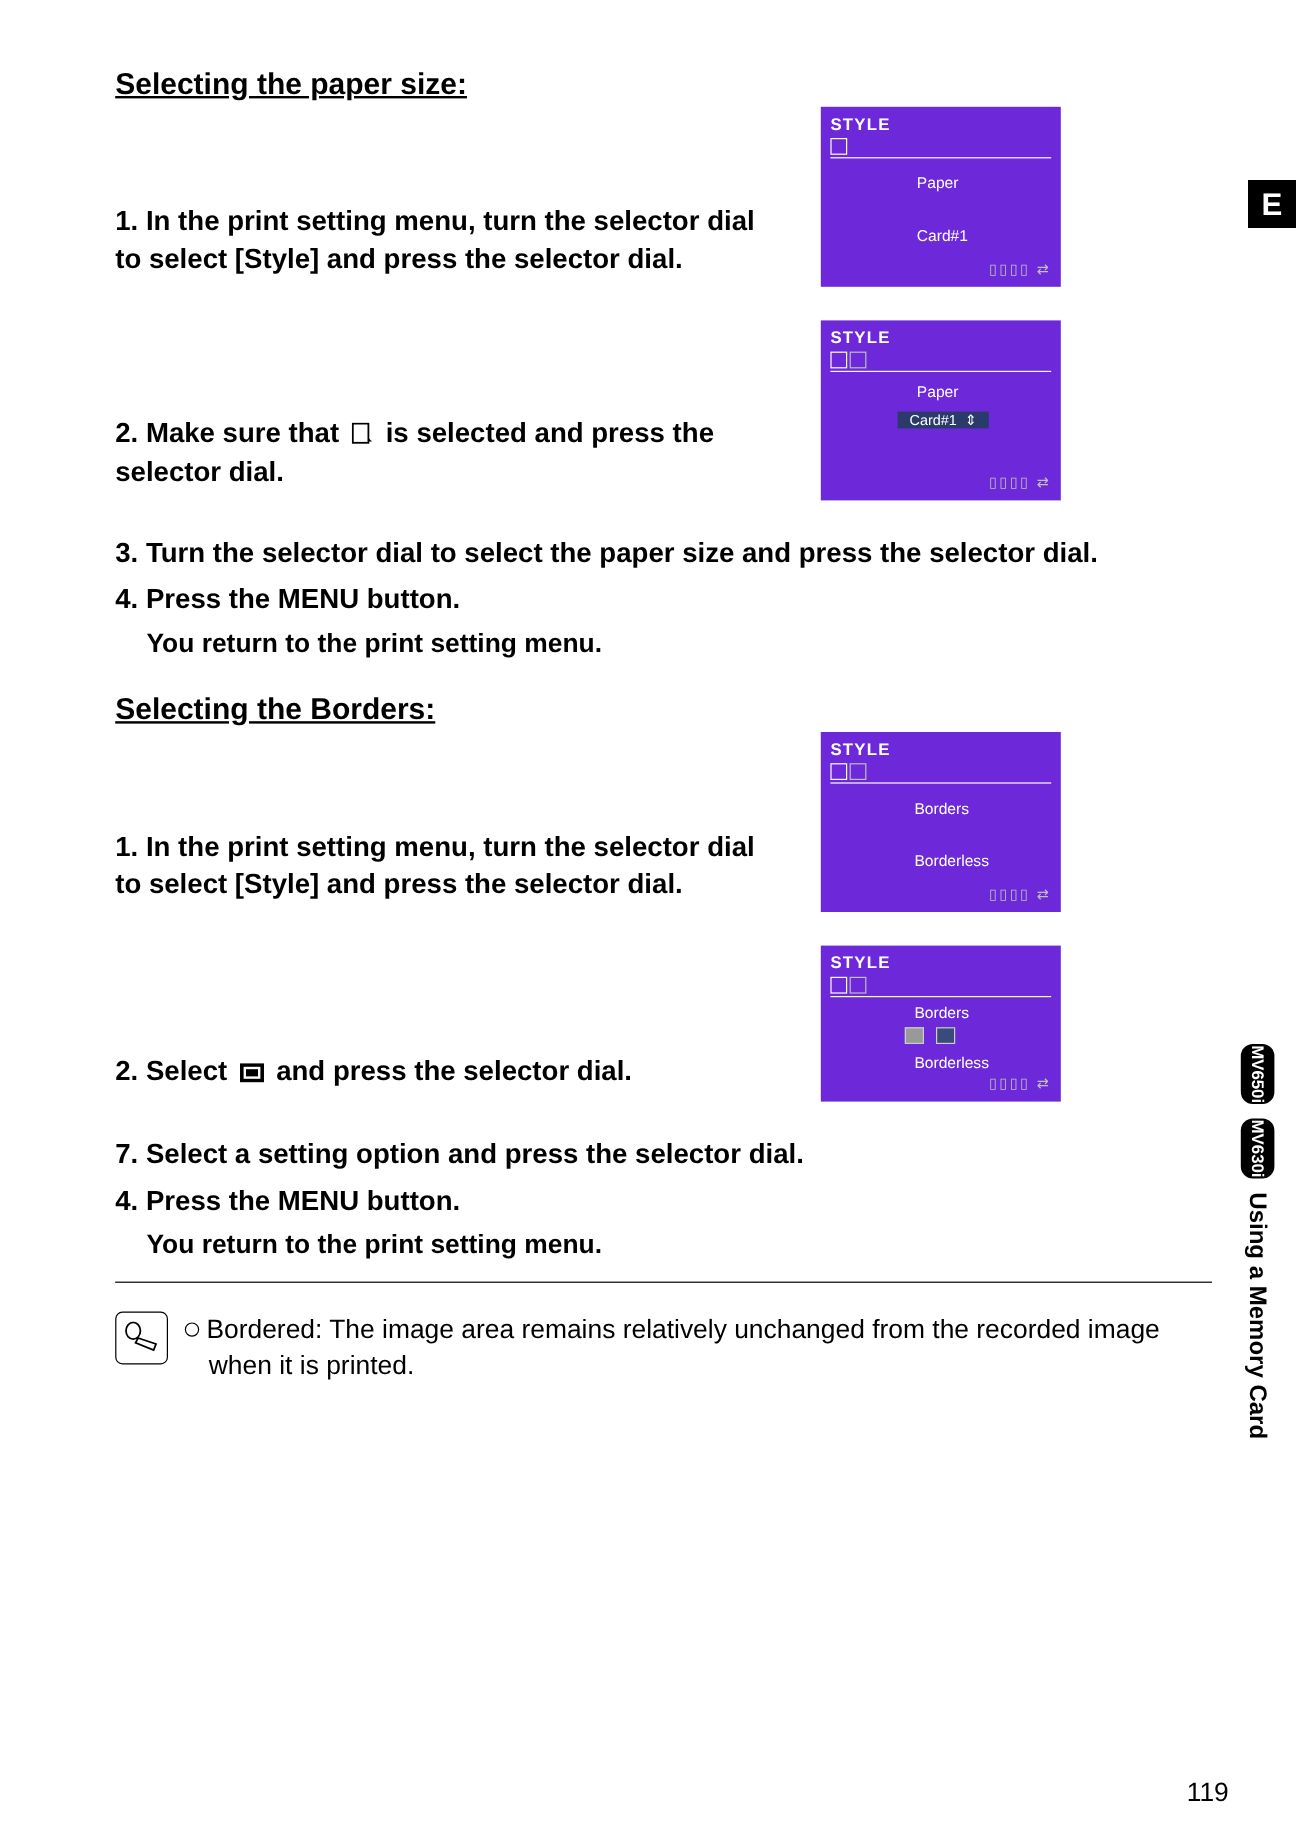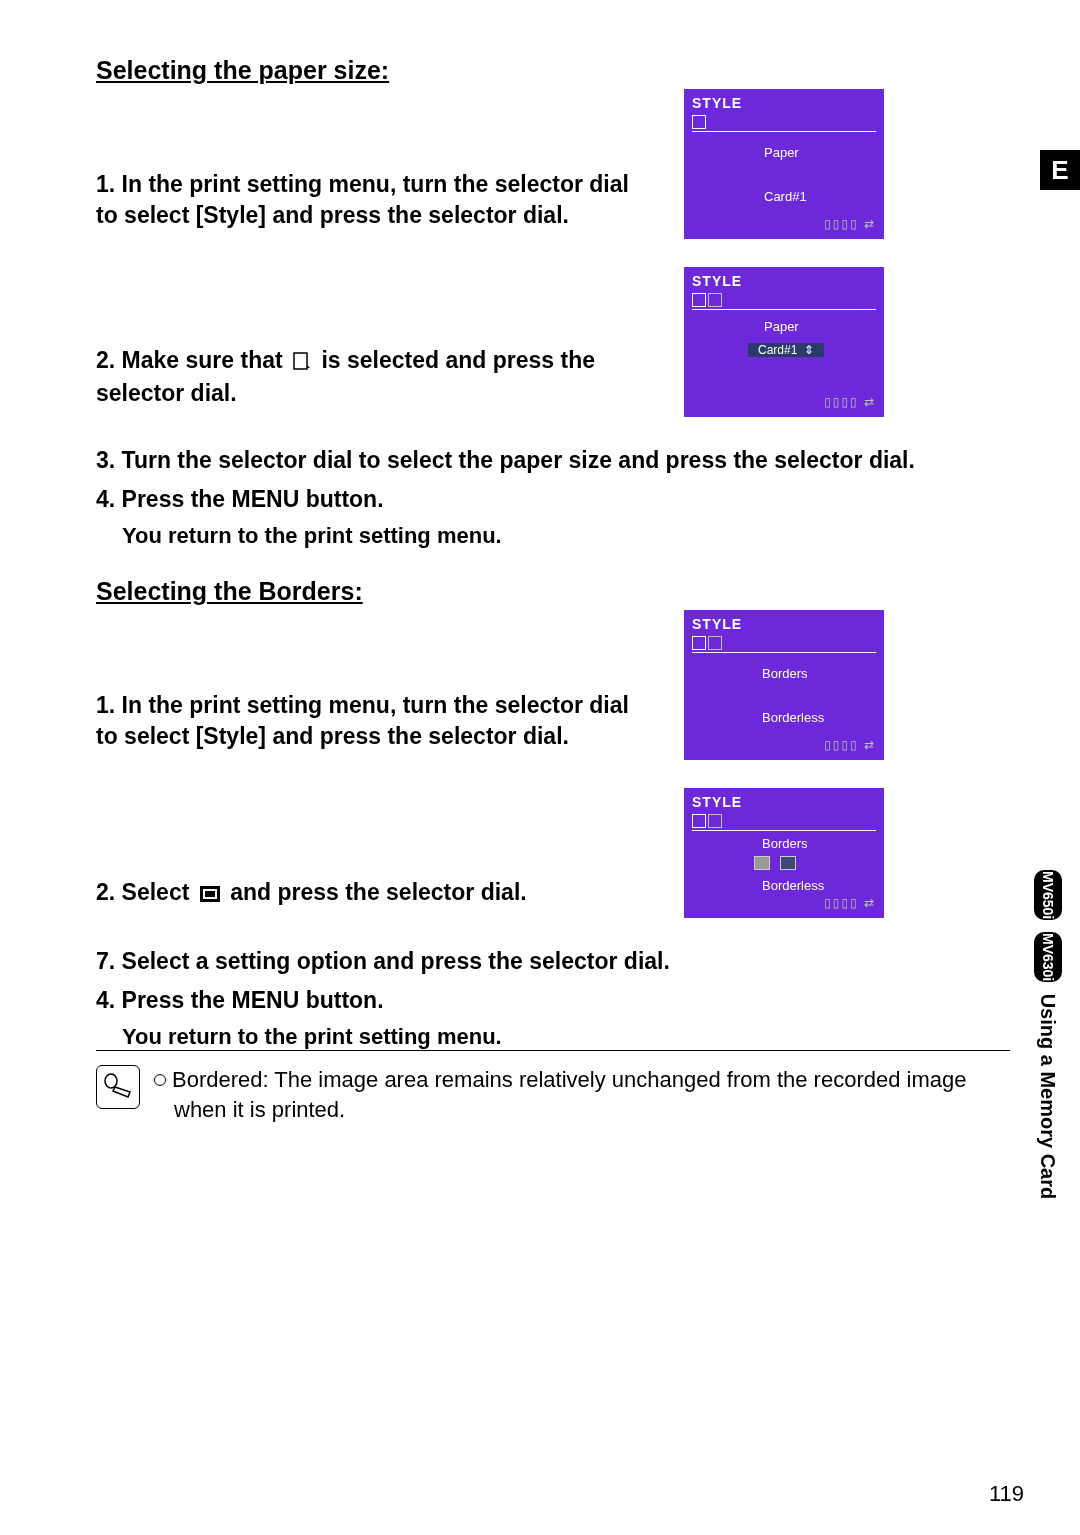--- a/index.html
+++ b/index.html
@@ -16,21 +16,21 @@
 .row{display:flex;align-items:flex-end;gap:28px}
 .col-text{flex:1;max-width:560px}
 .shot{width:200px;height:150px;background:#6d28d9;color:#fff;position:relative;font-family:Arial,sans-serif}
 .shot .bar{position:absolute;left:8px;right:8px;top:22px;height:1px;background:#fff}
 .shot .title{position:absolute;left:8px;top:6px;font-size:14px;font-weight:700;letter-spacing:1px}
 .shot .btm{position:absolute;right:8px;bottom:8px;font-size:12px;letter-spacing:2px;color:#bfbfbf}
 .shot .item{position:absolute;font-size:13px;color:#fff}
 .shot .hl{background:#2a3a6a;padding:0 10px;font-size:12px}
 .shot .sq{position:absolute;left:8px;top:26px;width:12px;height:12px;border:1px solid #fff}
 .shot .sq2{position:absolute;left:24px;top:26px;width:12px;height:12px;border:1px solid #bfbfbf}
-.note-box{border-top:1px solid #000;padding-top:14px;display:flex;gap:14px}
+.note-box{border-top:1px solid #000;margin-top:18px;padding-top:24px;display:flex;gap:14px}
 .note-icon{width:42px;height:42px;border:1.5px solid #000;border-radius:6px;display:flex;align-items:center;justify-content:center;flex:0 0 42px}
 .note-list{list-style:none;margin:0;padding:0;font-size:22px;line-height:1.35}
 .note-list li{margin:0 0 6px 0;text-indent:-20px;padding-left:20px}
 .circ{display:inline-block;width:10px;height:10px;border:1.2px solid #000;border-radius:50%;margin-right:6px;vertical-align:1px}
 .spacer{height:28px}
 .step-block{margin-bottom:28px}
 .tight{margin-bottom:2px}
 </style>
 </head>
 <body>

